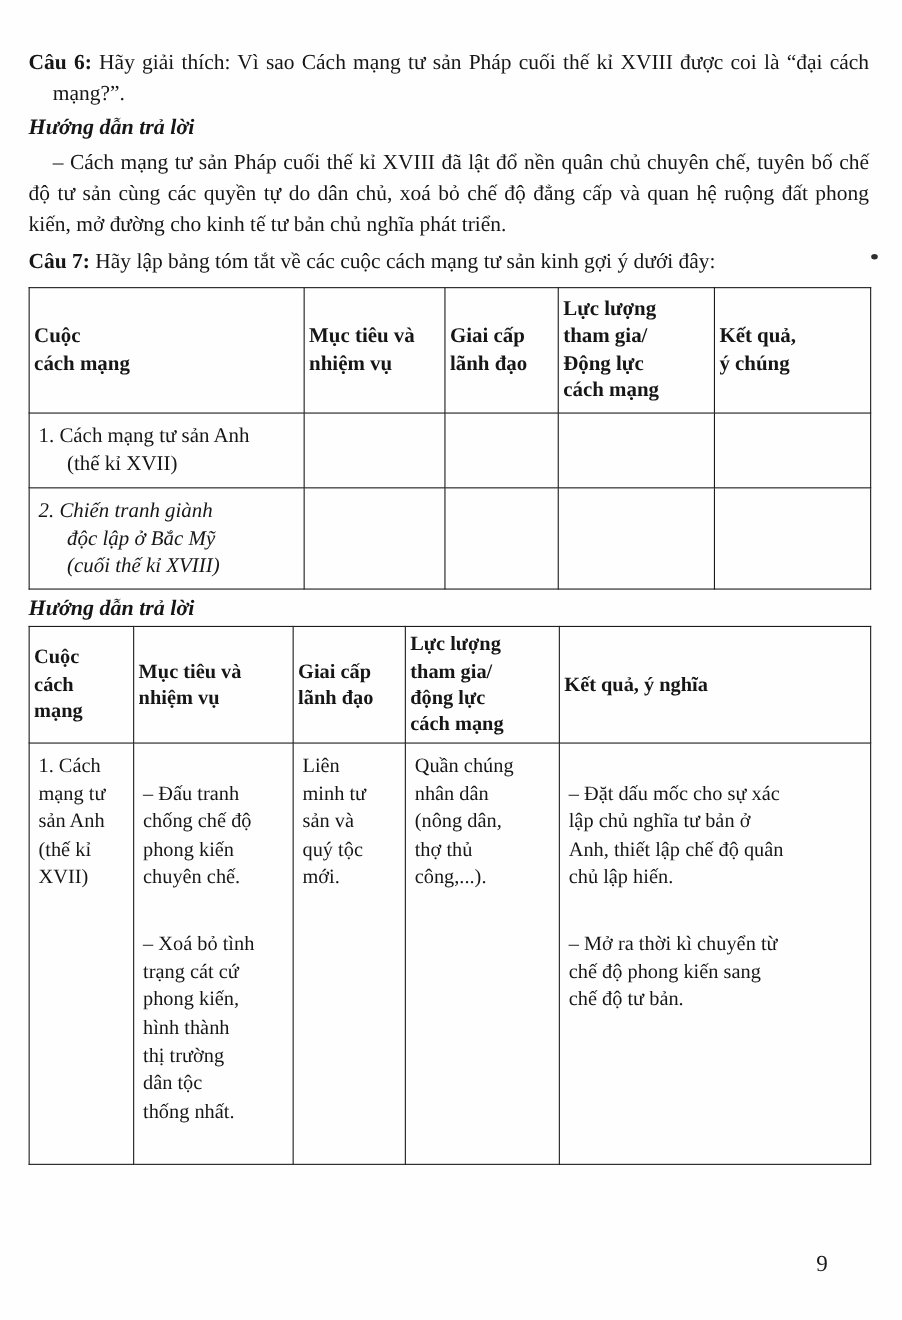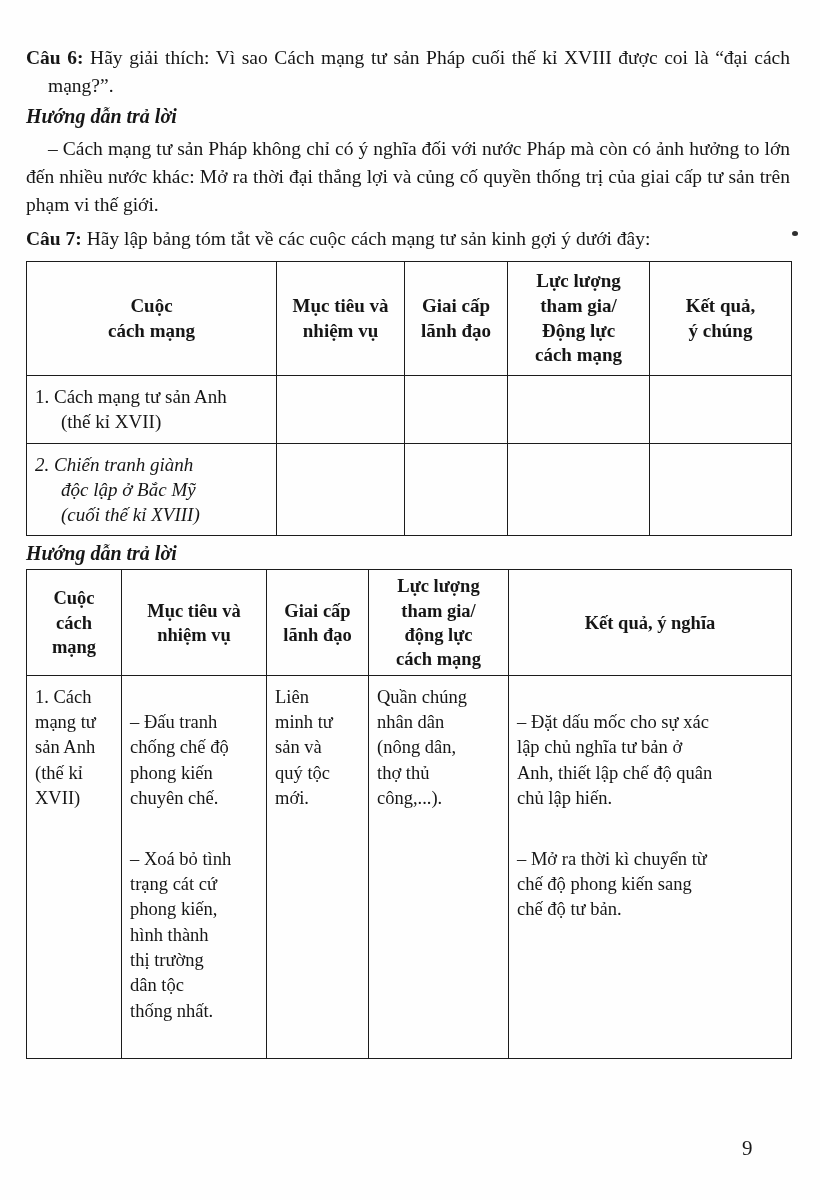--- a/index.html
+++ b/index.html
@@ -29,21 +29,21 @@
   }
   .tbl {
     border-collapse:collapse; table-layout:fixed; width:765px;
   }
   .tbl th, .tbl td {
     border:1.6px solid #1c1c1c;
     white-space:pre-line;
     overflow:hidden;
   }
   .tbl th {
-    font-weight:bold; text-align:center; vertical-align:middle;
+    font-weight:bold; text-align:left; vertical-align:middle;
     padding:4px 4px; line-height:1.3;
   }
   .t1 { margin-top:8px; }
   .t1 th { font-size:19px; height:114px; }
   .t1 td {
     font-size:19px; line-height:1.33; vertical-align:top;
     padding:8px 6px;
   }
   .t1 td.c1 { padding-left:34px; text-indent:-26px; }
   .t1 tr.row-a td { height:58px; }
@@ -72,21 +72,21 @@
 
   <span class="ink-dot"></span>
 
   <p class="para hang">
     <b class="qlabel">Câu 6:</b>
     <span>Hãy giải thích: Vì sao Cách mạng tư sản Pháp cuối thế kỉ XVIII được coi là “đại cách mạng?”.</span>
   </p>
 
   <p class="guide">Hướng dẫn trả lời</p>
 
-  <p class="para ind">– Cách mạng tư sản Pháp không chỉ có ý nghĩa đối với nước Pháp mà còn có ảnh hưởng to lớn đến nhiều nước khác: Mở ra thời đại thắng lợi và củng cố quyền thống trị của giai cấp tư sản trên phạm vi thế giới.</p>
+  <p class="para ind">– Cách mạng tư sản Pháp cuối thế kỉ XVIII đã lật đổ nền quân chủ chuyên chế, tuyên bố chế độ tư sản cùng các quyền tự do dân chủ, xoá bỏ chế độ đẳng cấp và quan hệ ruộng đất phong kiến, mở đường cho kinh tế tư bản chủ nghĩa phát triển.</p>
 
   <p class="para mt">
     <b class="qlabel">Câu 7:</b>
     <span>Hãy lập bảng tóm tắt về các cuộc cách mạng tư sản kinh gợi ý dưới đây:</span>
   </p>
 
   <table class="tbl t1">
     <colgroup>
       <col style="width:250px">
         <col style="width:128px">

